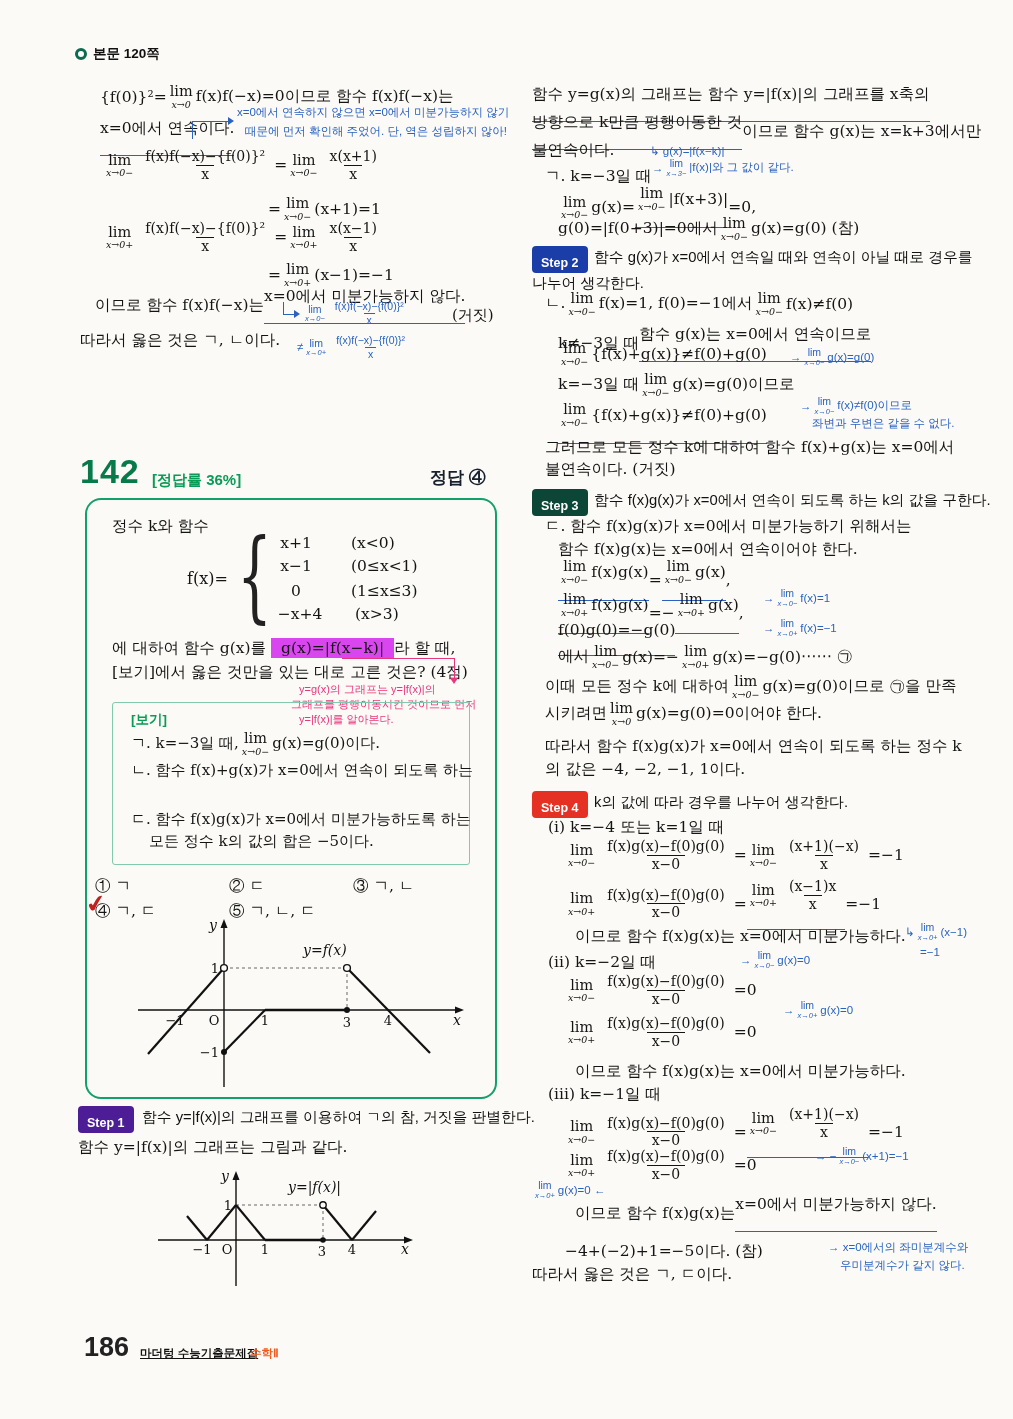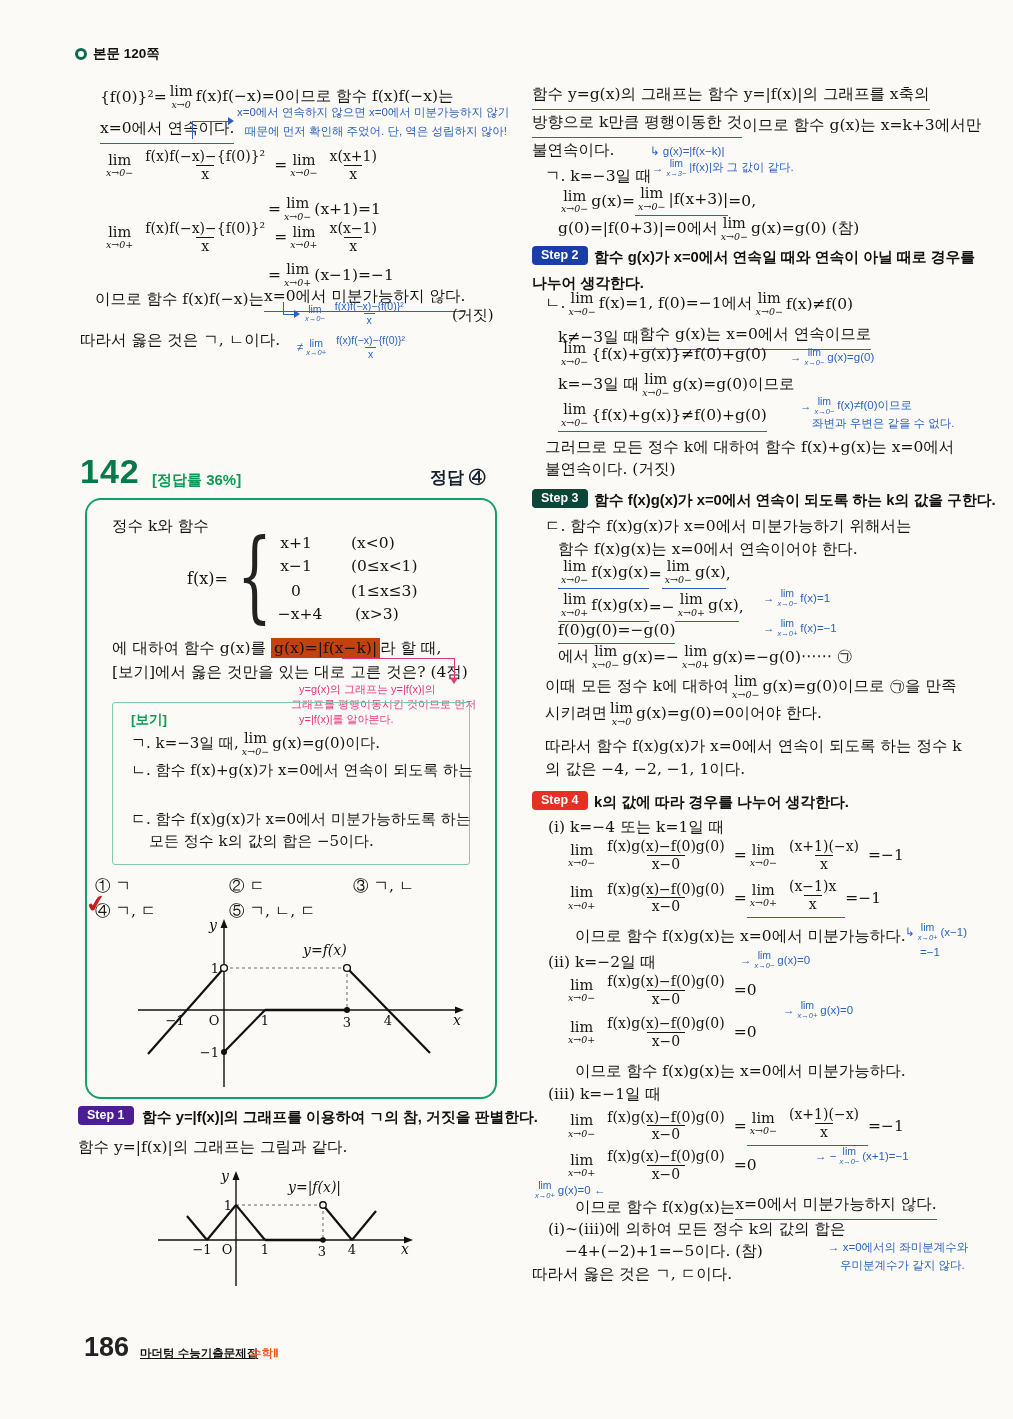--- a/index.html
+++ b/index.html
@@ -8,44 +8,44 @@
   .abs{position:absolute;}
   .line{white-space:nowrap;font-size:15.5px;}
   .eq{display:flex;align-items:center;white-space:nowrap;font-size:15.5px;}
   .t{display:inline-block;}
   .lim{display:inline-flex;flex-direction:column;align-items:center;line-height:1;margin:0 3px;vertical-align:middle;}
   .lim .op{font-size:14.5px;}
   .lim .sub{font-size:9.5px;font-style:italic;margin-top:1px;}
   .frac{display:inline-flex;flex-direction:column;align-items:center;line-height:1.2;margin:0 4px;vertical-align:middle;}
   .frac .num{font-size:14px;padding:0 5px;}
   .frac .den{font-size:14px;padding:0 5px;border-top:1.3px solid #141414;}
-  .ublue{display:inline-flex;align-items:center;border-bottom:1.6px solid #2b62c1;padding-bottom:4px;}
-  .hl{background:#c2410c;padding:1px 3px;}
+  .ublue{display:inline-flex;align-items:center;border-bottom:1.6px solid #2b62c1;padding-bottom:16px;}
+  .hl{background:#d946ef;padding:1px 10px;}
   .bnote{position:absolute;display:flex;align-items:center;color:#2b62c1;
          font-family:"Liberation Sans",sans-serif;font-size:11.5px;white-space:nowrap;}
   .bnote .lim .op{font-size:10.5px;}
   .bnote .lim .sub{font-size:7.5px;}
   .bnote .frac .num,.bnote .frac .den{font-size:10.5px;padding:0 3px;}
   .bnote .frac .den{border-top:1px solid #2b62c1;}
   .pnote{position:absolute;color:#e8367d;font-family:"Liberation Sans",sans-serif;
          font-size:11px;white-space:nowrap;}
   .hdr{display:flex;align-items:center;font-family:"Liberation Sans",sans-serif;
        font-weight:bold;font-size:13.5px;color:#111;}
   .hdricon{width:6px;height:6px;border:3.5px solid #0c6b4f;border-radius:50%;background:#fff;
            display:inline-block;margin-right:6px;}
   .pnum{font-family:"Liberation Sans",sans-serif;font-weight:bold;font-size:34px;color:#087a4a;letter-spacing:1px;}
   .prate{font-family:"Liberation Sans",sans-serif;font-weight:bold;font-size:15px;color:#0a9b55;}
   .pans{font-family:"Liberation Sans",sans-serif;font-weight:bold;font-size:17px;color:#16202f;}
   .qbox{border:2px solid #12a06b;border-radius:16px;}
   .bokibox{border:1.5px solid #82c9ae;border-radius:3px;}
   .bokilabel{font-family:"Liberation Sans",sans-serif;font-weight:bold;font-size:13.5px;color:#0a9b55;}
   .badge{font-family:"Liberation Sans",sans-serif;font-weight:bold;font-size:12.5px;color:#fff;
-         padding:2px 9px 3px;border-radius:4px;white-space:nowrap;}
+         padding:10px 9px 3px;border-radius:4px;white-space:nowrap;}
   .b-s1{background:#4c1d95;} .b-s2{background:#1b3da8;} .b-s3{background:#0b4636;} .b-s4{background:#e53024;}
-  .stept{font-family:"Liberation Sans",sans-serif;font-weight:bold;font-size:14.8px;color:#111;white-space:nowrap;}
+  .stept{font-family:"Liberation Sans",sans-serif;font-weight:normal;font-size:14.8px;color:#111;white-space:nowrap;}
   .pw-e{display:inline-block;width:78px;text-align:center;}
   .pw-c{display:inline-block;margin-left:16px;}
   .brace{font-size:100px;font-weight:100;line-height:1;transform:scaleX(.55);transform-origin:left center;color:#222;}
   .conn{position:absolute;}
   .arr-r{position:absolute;width:0;height:0;border-top:4px solid transparent;
          border-bottom:4px solid transparent;border-left:6px solid #2b62c1;}
   .arr-d-pink{position:absolute;width:0;height:0;border-left:4px solid transparent;
          border-right:4px solid transparent;border-top:6px solid #e8367d;}
   .check{font-family:"DejaVu Sans",sans-serif;color:#c22020;font-size:24px;font-weight:bold;
          transform:rotate(-10deg);line-height:1;}
@@ -631,21 +631,20 @@
       </span>
       <span class="t"> g(x)=0 ←</span>
     </div>
   <div class="abs eq" style="left:575px;top:1194px;">
       <span class="t">이므로 함수 f(x)g(x)는 </span>
       <span class="ublue">
         <span class="t">x=0에서 미분가능하지 않다.</span>
       </span>
     </div>
 
-  <div class="abs line" style="left:548px;top:1219px;">(i)~(iii)에 의하여 모든 정수 k의 값의 합은</div>
   <div class="abs line" style="left:565px;top:1241px;">−4+(−2)+1=−5이다. (참)</div>
   <div class="bnote" style="left:828px;top:1240px;">→ x=0에서의 좌미분계수와</div>
   <div class="bnote" style="left:840px;top:1258px;">우미분계수가 같지 않다.</div>
   <div class="abs line" style="left:532px;top:1264px;">따라서 옳은 것은 ㄱ, ㄷ이다.</div>
 
   <div class="abs pageno" style="left:84px;top:1332px;">186</div>
   <div class="abs fbook" style="left:140px;top:1346px;text-decoration:underline;">마더텅 수능기출문제집</div>
   <div class="abs fsub" style="left:250px;top:1346px;">수학Ⅱ</div>
 
 </div>

